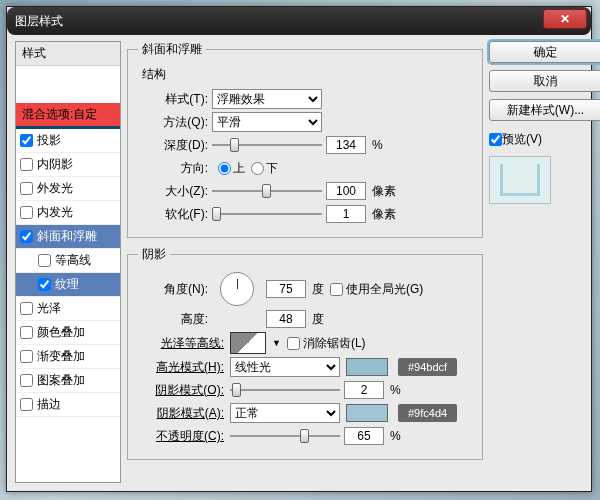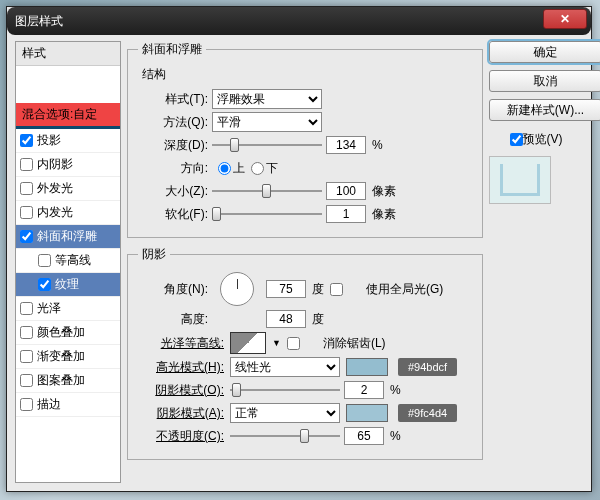--- a/index.html
+++ b/index.html
@@ -13,21 +13,21 @@
 .side-head { background: #e8e8e8; padding: 3px 6px; border-bottom: 1px solid #ccc; }
 .side-sub { background: #ef4444; padding: 3px 6px; border-bottom: 3px solid #0c4a6e; margin-top: 37px; }
 .side-item { padding: 3px 4px; border-bottom: 1px solid #eee; display: flex; align-items: center; cursor: pointer; }
 .side-item.indent { padding-left: 22px; }
 .side-item.sel { background: #5a7fb8; color: #fff; }
 .side-item input[type=checkbox] { margin-right: 4px; }
 .mainpanel { position: absolute; left: 112px; top: 0; right: 100px; bottom: 0; }
 .rightpanel { position: absolute; right: 0; top: 0; width: 94px; }
 .btn { width: 113px; height: 22px; background: linear-gradient(#fdfdfd,#e4e4e4); border: 1px solid #8a8a8a; border-radius: 3px; margin-bottom: 7px; display: flex; align-items: center; justify-content: center; cursor: pointer; }
 .btn.primary { outline: 2px solid #7ab6d8; outline-offset: 0; }
-.preview-ck { display: flex; align-items: center; margin-top: 10px; justify-content: center; }
+.preview-ck { display: flex; align-items: center; margin-top: 10px; }
 .preview-box { width: 62px; height: 48px; background: #e0efef; border: 1px solid #bbb; margin-top: 8px; display:flex; align-items:center; justify-content:center;}
 fieldset { border: 1px solid #aaa; padding: 6px 10px 10px 10px; margin-bottom: 8px; }
 legend { padding: 0 4px; }
 .group-title { margin: 2px 0 6px 4px; }
 .row { display: flex; align-items: center; margin: 3px 0; min-height: 20px; }
 .row .lbl { width: 70px; text-align: right; margin-right: 4px; }
 .row .lbl-narrow { width: 86px; text-align: right; margin-right: 6px; text-decoration: underline; }
 select { height: 20px; border: 1px solid #888; background: #fff; font-size: 12px;}
 .sel-wide { width: 110px; }
 .slider { width: 110px; height: 16px; position: relative; }
@@ -35,21 +35,21 @@
 .slider .thumb { position: absolute; width: 9px; height: 14px; background: linear-gradient(#fff,#ccc); border: 1px solid #666; top: 1px; border-radius: 2px;}
 input[type=text].num { width: 40px; height: 18px; border: 1px solid #888; text-align: center; background:#fff; margin: 0 4px; }
 .unit { margin-left: 2px; }
 .radio-row input[type=radio]{ margin: 0 2px 0 6px; }
 .angle-ctl { width: 34px; height: 34px; border: 1px solid #888; border-radius: 50%; background: #fff; margin: 0 8px; display: flex; align-items: center; justify-content: center; position: relative; }
 .angle-ctl::after { content:""; position:absolute; width:1px; height:10px; background:#333; top:6px; left:50%;}
 .contour { width: 36px; height: 22px; border: 1px solid #333; background: linear-gradient(135deg,#888 0%,#888 50%,#fff 50%,#fff 100%); margin-right: 4px; display:inline-block;}
 .dropdown-arrow { display:inline-block; margin-left:2px; font-size:9px;}
 .swatch { width: 42px; height: 18px; border: 1px solid #666; display: inline-block; margin: 0 6px;}
 .hextag { background: #666; color: #fff; padding: 3px 10px; border-radius: 2px; margin-left: 4px; font-size: 11px;}
-.ck-inline { margin-left: 6px; display:flex; align-items:center;gap:20px;}
+.ck-inline { margin-left: 6px; display:flex; align-items:center;}
 .ck-inline input { margin-right: 3px;}
 .preview-inner{width:40px;height:32px;border:3px solid #a8d0de;border-top:none;}
 </style>
 </head>
 <body>
 
 <div class="dialog">
   <div class="titlebar">
     <span class="title">图层样式</span>
     <div class="closebtn">

